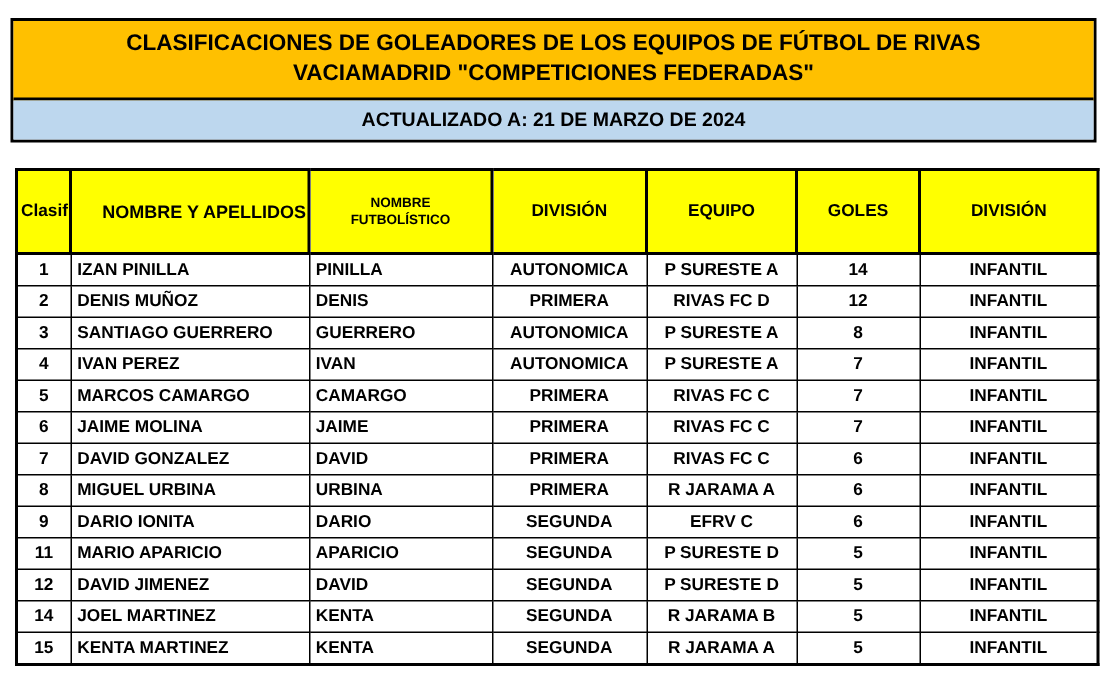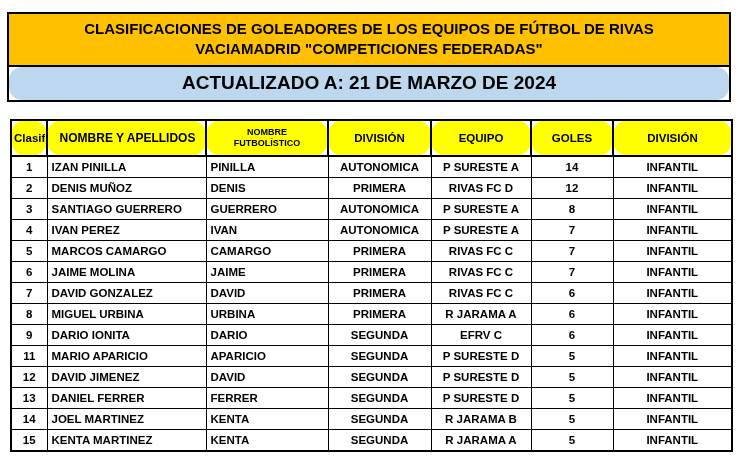--- a/index.html
+++ b/index.html
@@ -27,61 +27,59 @@
   .banner-title {
     background: var(--title-bg);
     font-size: 15px;
     line-height: 20px;
     text-align: center;
     padding: 5px 24px 6px;
     border-bottom: 2px solid var(--border-c);
   }
   .banner-updated {
     background: var(--updated-bg);
-    font-size: 19px;
+    font-size: 13px;
     text-align: center;
     padding: 5px 0 6px;
-    border-radius: 13px;
   }
   table.ranking {
     border-collapse: collapse;
     table-layout: fixed;
     width: 721px;
     margin: 17px 0 0 10px;
     border: 2px solid var(--border-c);
   }
   .ranking th, .ranking td {
     border: 1px solid var(--border-c);
     overflow: hidden;
     white-space: nowrap;
   }
   .ranking thead th {
     background: var(--thead-bg);
     height: 35px;
     font-size: 11.5px;
     text-align: center;
     border-width: 2px;
     padding: 0 1px;
-    border-radius: 15px;
   }
   .ranking thead th:nth-child(1) {
     text-align: left;
     padding-left: 2px;
     font-size: 11.5px;
   }
   .ranking thead th:nth-child(2) {
-    text-align: center;
+    text-align: right;
     padding-left: 3px;
     font-size: 12px;
   }
   .ranking thead th:nth-child(3) {
     font-size: 9px;
     white-space: normal;
     line-height: 11px;
-    padding: 6px 12px;
+    padding: 16px 12px;
   }
   .ranking tbody td {
     height: 18px;
     font-size: 11.5px;
     text-align: center;
     line-height: 18px;
   }
   .ranking tbody td:nth-child(2),
   .ranking tbody td:nth-child(3) {
     text-align: left;
@@ -221,29 +219,20 @@
         <tr>
           <td>12</td>
           <td>DAVID JIMENEZ</td>
           <td>DAVID</td>
           <td>SEGUNDA</td>
           <td>P SURESTE D</td>
           <td>5</td>
           <td>INFANTIL</td>
         </tr>
         <tr>
-          <td>13</td>
-          <td>DANIEL FERRER</td>
-          <td>FERRER</td>
-          <td>SEGUNDA</td>
-          <td>P SURESTE D</td>
-          <td>5</td>
-          <td>INFANTIL</td>
-        </tr>
-        <tr>
           <td>14</td>
           <td>JOEL MARTINEZ</td>
           <td>KENTA</td>
           <td>SEGUNDA</td>
           <td>R JARAMA B</td>
           <td>5</td>
           <td>INFANTIL</td>
         </tr>
         <tr>
           <td>15</td>

